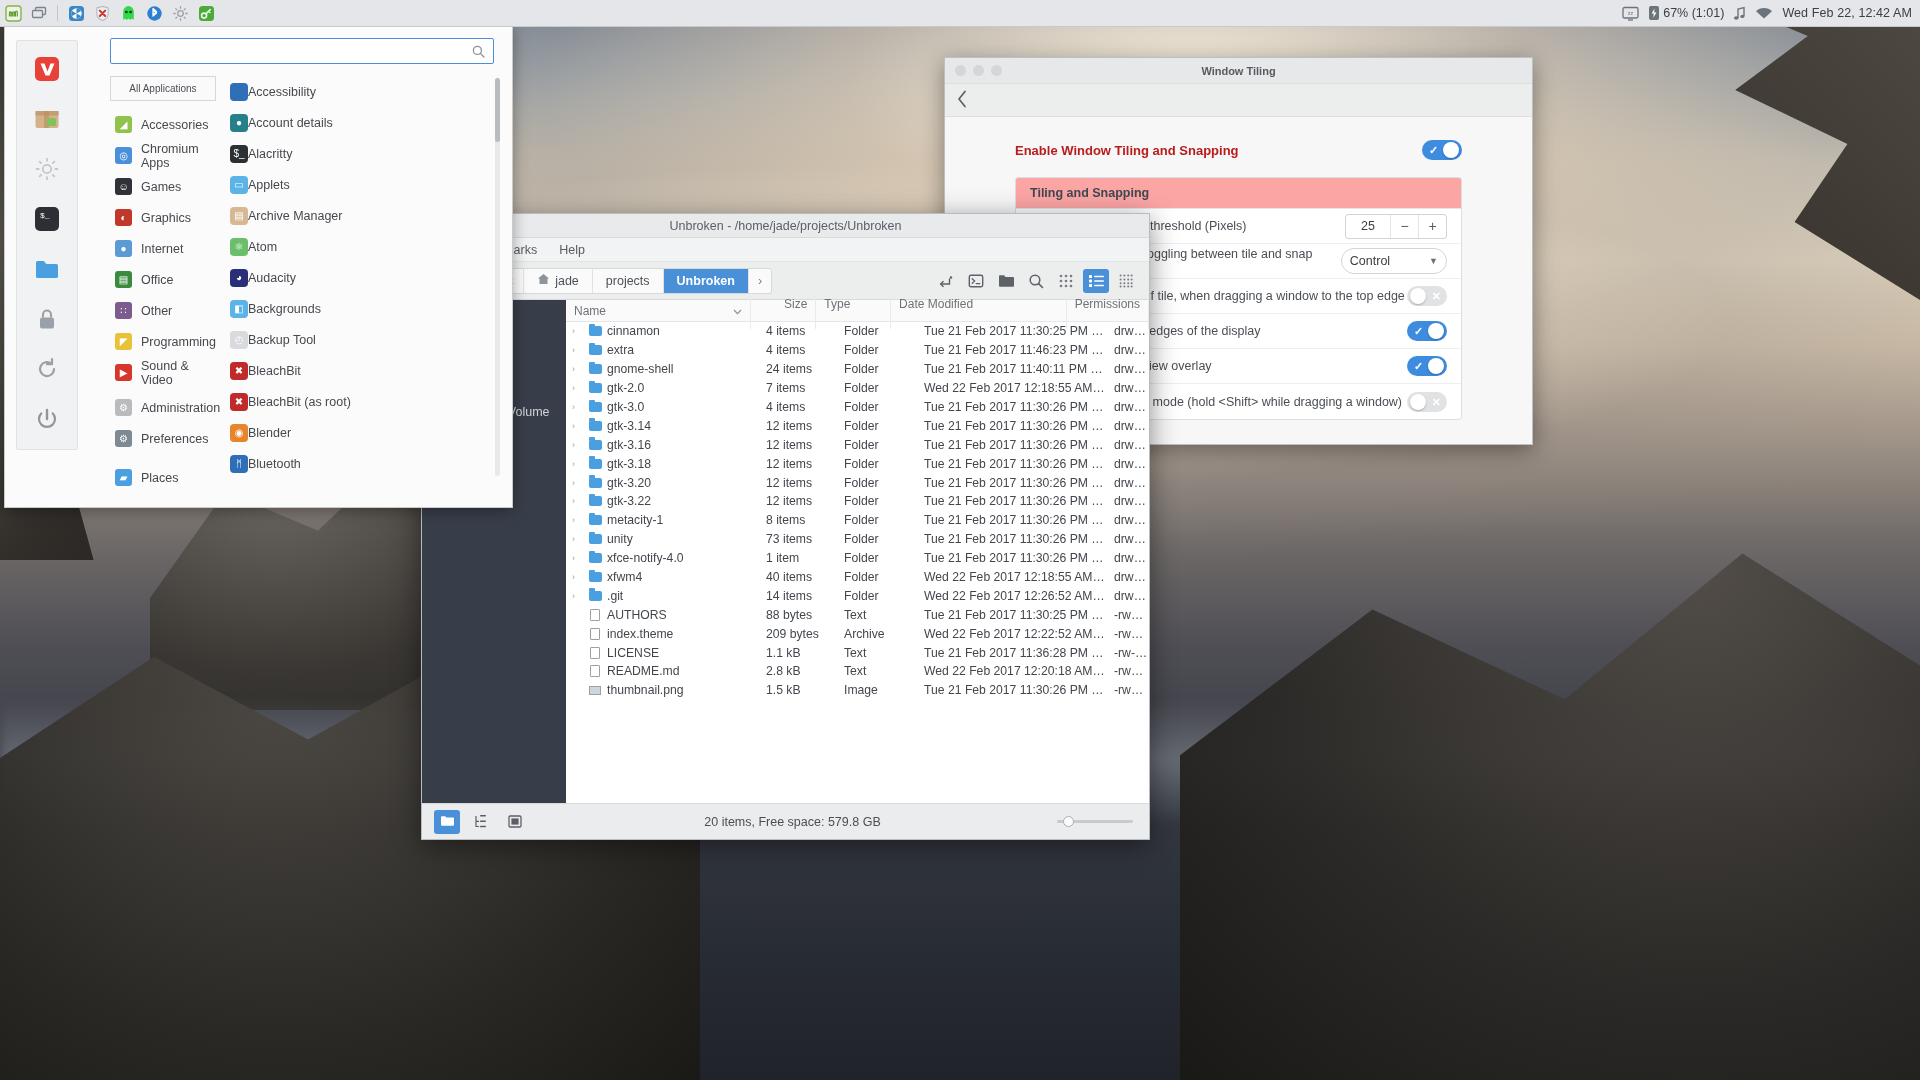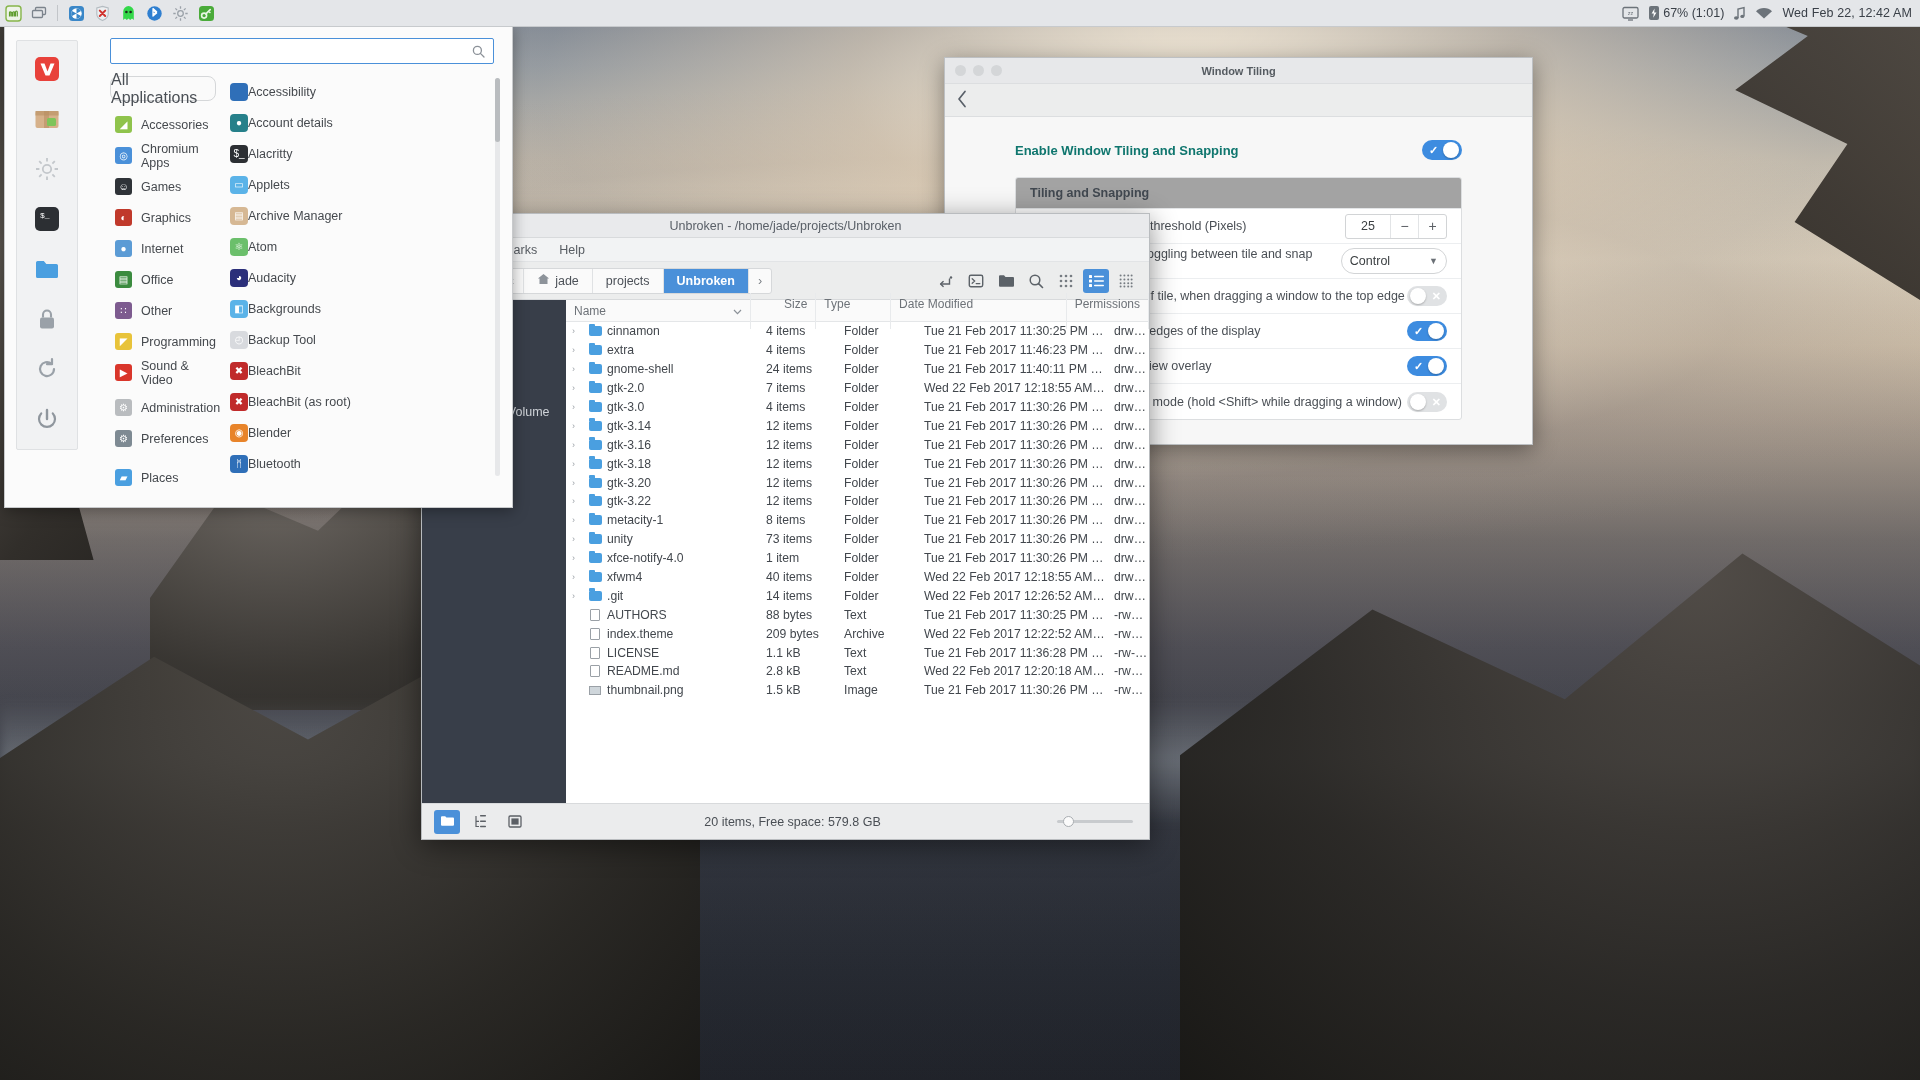--- a/index.html
+++ b/index.html
@@ -102,22 +102,22 @@
     width: 100%; height: 26px; border: 1px solid #4a90d9; background: #fff;
     display: flex; align-items: center; padding: 0 8px; border-radius: 2px;
   }
   #search-input {
     border: 0; outline: 0; flex: 1; font-size: 13px; font-family: "Liberation Sans", sans-serif;
     color: #3c4043; background: transparent;
   }
   #menu-cols { display: flex; flex: 1; margin-top: 12px; min-height: 0; }
   #cat-col { width: 128px; padding-left: 22px; display: flex; flex-direction: column; }
   #allapps-btn {
-    height: 25px; border: 1px solid #d5d7d9; background: #fafafa; border-radius: 8px;
-    display: flex; align-items: center; justify-content: center; font-size: 16px; color: #4a4f55;
+    height: 25px; border: 1px solid #d5d7d9; background: #fafafa; border-radius: 0;
+    display: flex; align-items: center; justify-content: center; font-size: 10px; color: #4a4f55;
     margin-bottom: 8px;
   }
   .cat-item { display: flex; align-items: center; gap: 9px; height: 31px; padding-left: 5px; font-size: 12.5px; color: #45494e; }
   .cat-ico { width: 17px; height: 17px; border-radius: 3px; flex: 0 0 17px; display:flex;align-items:center;justify-content:center; font-size:10px; }
   #app-col { flex: 1; padding-left: 14px; position: relative; overflow: hidden; }
   .app-item { display: flex; align-items: center; height: 31px; font-size: 12.5px; color: #45494e; }
   .app-ico { width: 18px; height: 18px; border-radius: 4px; flex: 0 0 18px; display:flex;align-items:center;justify-content:center;font-size:10px;color:#fff; }
   #app-scroll {
     position: absolute; right: 2px; top: 2px; width: 5px; height: 398px; background: #e7e8ea; border-radius: 3px;
   }
@@ -135,35 +135,35 @@
     position: relative; border-bottom: 1px solid #dcdee0;
   }
   .mac-dot { width: 11px; height: 11px; border-radius: 50%; background: #d4d6d8; margin-right: 7px; }
   #tiling-title .tt { position: absolute; left: 0; right: 0; text-align: center; font-size: 11px; color: #555b61; font-weight: bold; }
   #tiling-back {
     height: 33px; background: #eceded; display: flex; align-items: center; padding-left: 12px;
     border-bottom: 1px solid #dcdee0;
   }
   #tiling-body { flex: 1; padding: 16px 14px 0 14px; overflow: hidden; }
   #enable-row { display: flex; align-items: center; height: 34px; padding: 0 56px 0 56px; }
-  #enable-row .lbl { font-size: 13px; font-weight: bold; color: #0f766e; }
+  #enable-row .lbl { font-size: 13px; font-weight: bold; color: #b91c1c; }
   .toggle { width: 40px; height: 20px; border-radius: 10px; position: relative; margin-left: auto; flex: 0 0 40px; }
   .toggle.on { background: #3d8ce0; }
   .toggle.off { background: #e0e2e4; }
   .toggle .knob { position: absolute; top: 2px; width: 16px; height: 16px; border-radius: 50%; background: #fff; box-shadow: 0 1px 2px rgba(0,0,0,.25); }
   .toggle.on .knob { right: 3px; }
   .toggle.off .knob { left: 3px; }
   .toggle .mark { position: absolute; top: 3px; font-size: 11px; color: #fff; font-weight: bold; line-height: 14px; }
   .toggle.on .mark { left: 7px; }
   .toggle.off .mark { right: 6px; color: #fff; }
   #settings-card {
     margin: 10px 56px 0 56px; border: 1px solid #dcdee0; border-radius: 3px; background: #fff; overflow: hidden;
   }
   #settings-card .card-head {
-    background: #a3a3a3; padding: 8px 14px; font-size: 12.5px; font-weight: bold; color: #414850;
+    background: #fca5a5; padding: 8px 14px; font-size: 12.5px; font-weight: bold; color: #414850;
     border-bottom: 1px solid #e3e5e7;
   }
   .set-row { display: flex; align-items: center; min-height: 35px; padding: 0 14px 0 24px; border-bottom: 1px solid #eceef0; font-size: 12.5px; color: #4a4f55; }
   .set-row:last-child { border-bottom: 0; }
   .spinner { margin-left: auto; display: flex; align-items: center; border: 1px solid #d2d4d6; border-radius: 3px; height: 25px; background:#fff; }
   .spinner .val { width: 44px; text-align: center; font-size: 12.5px; color: #3c4043; }
   .spinner .sb { width: 28px; text-align:center; font-size: 14px; color: #5c6066; border-left: 1px solid #e2e4e6; line-height: 23px; }
   .combo { margin-left: auto; width: 108px; height: 26px; border: 1px solid #d2d4d6; border-radius: 13px; background: #fff;
            display: flex; align-items: center; padding: 0 8px; font-size: 12.5px; color: #3c4043; }
   .combo .ca { margin-left: auto; font-size: 9px; color: #6b7076; }

